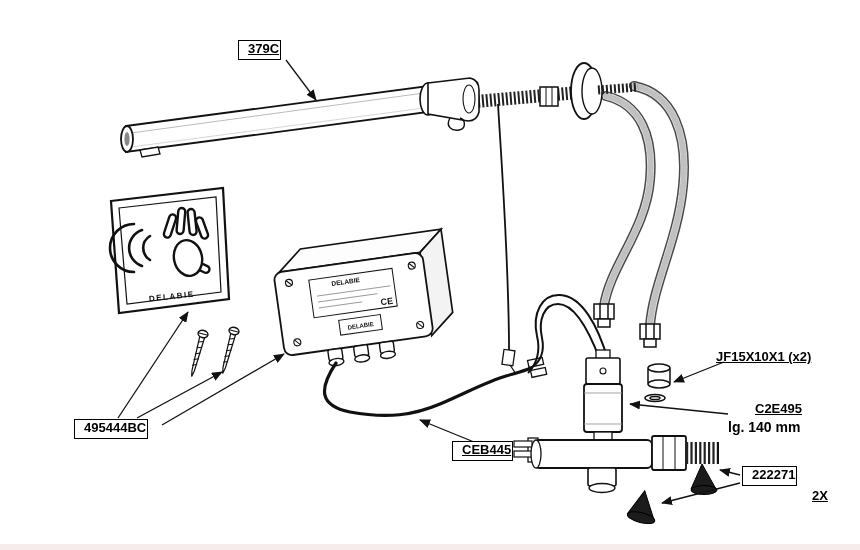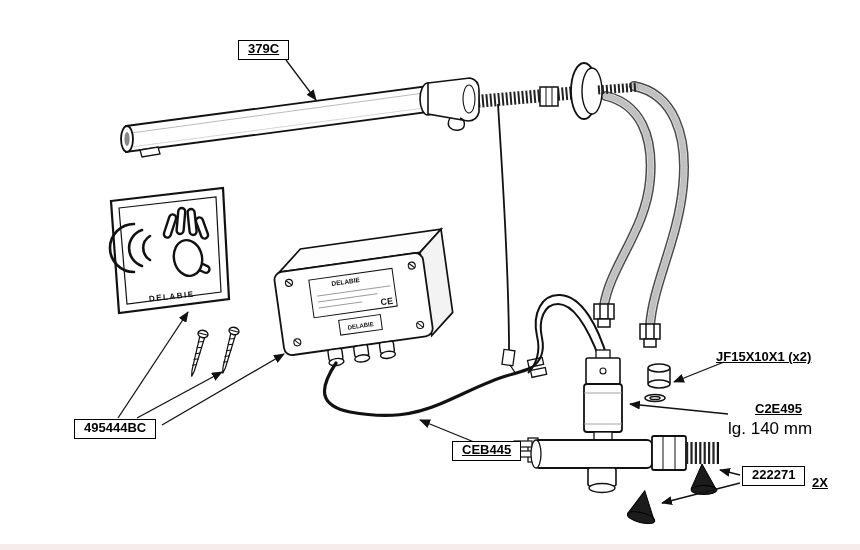--- a/index.html
+++ b/index.html
@@ -5,23 +5,23 @@
   html,body{margin:0;padding:0;background:#fff;}
   .stage{
     position:relative;width:860px;height:550px;background:#ffffff;
     font-family:"Liberation Sans", sans-serif;overflow:hidden;
   }
   .stage svg{position:absolute;left:0;top:0;}
   .lbl{
     position:absolute;font-weight:bold;font-size:13px;color:#000;
     white-space:nowrap;line-height:1.15;
   }
-  .boxed{border:1.6px solid #000;background:#fff;padding:1px 9px 2px 9px;}
+  .boxed{border:1.6px solid #000;background:#fff;padding:1px 1px 2px 9px;}
   .und{text-decoration:underline;}
-  .sub{position:absolute;font-size:17px;font-weight:normal;color:#000;white-space:nowrap;}
+  .sub{position:absolute;font-size:14px;font-weight:bold;color:#000;white-space:nowrap;}
   .edge{position:absolute;left:0;bottom:0;width:860px;height:6px;background:#f6ecec;}
 </style>
 </head>
 <body>
 
 <div class="stage">
 
   <svg width="860" height="550" viewBox="0 0 860 550">
     <defs>
       <marker id="arrow" markerUnits="userSpaceOnUse" markerWidth="11" markerHeight="9" refX="10" refY="4.5" orient="auto">
@@ -236,16 +236,16 @@
   </div>
 
   <div class="lbl und" style="left:716px;top:350px;">JF15X10X1  (x2)</div>
 
   <div class="lbl und" style="left:755px;top:402px;">C2E495</div>
   <div class="sub" style="left:728px;top:419px;">lg. 140 mm</div>
 
   <div class="lbl boxed" style="left:742px;top:466px;">
     <span>222271</span>
   </div>
-  <div class="lbl und" style="left:812px;top:476px;">2X</div>
+  <div class="lbl und" style="left:812px;top:489px;">2X</div>
 
   <div class="edge"></div>
 </div>
 
 </body></html>

